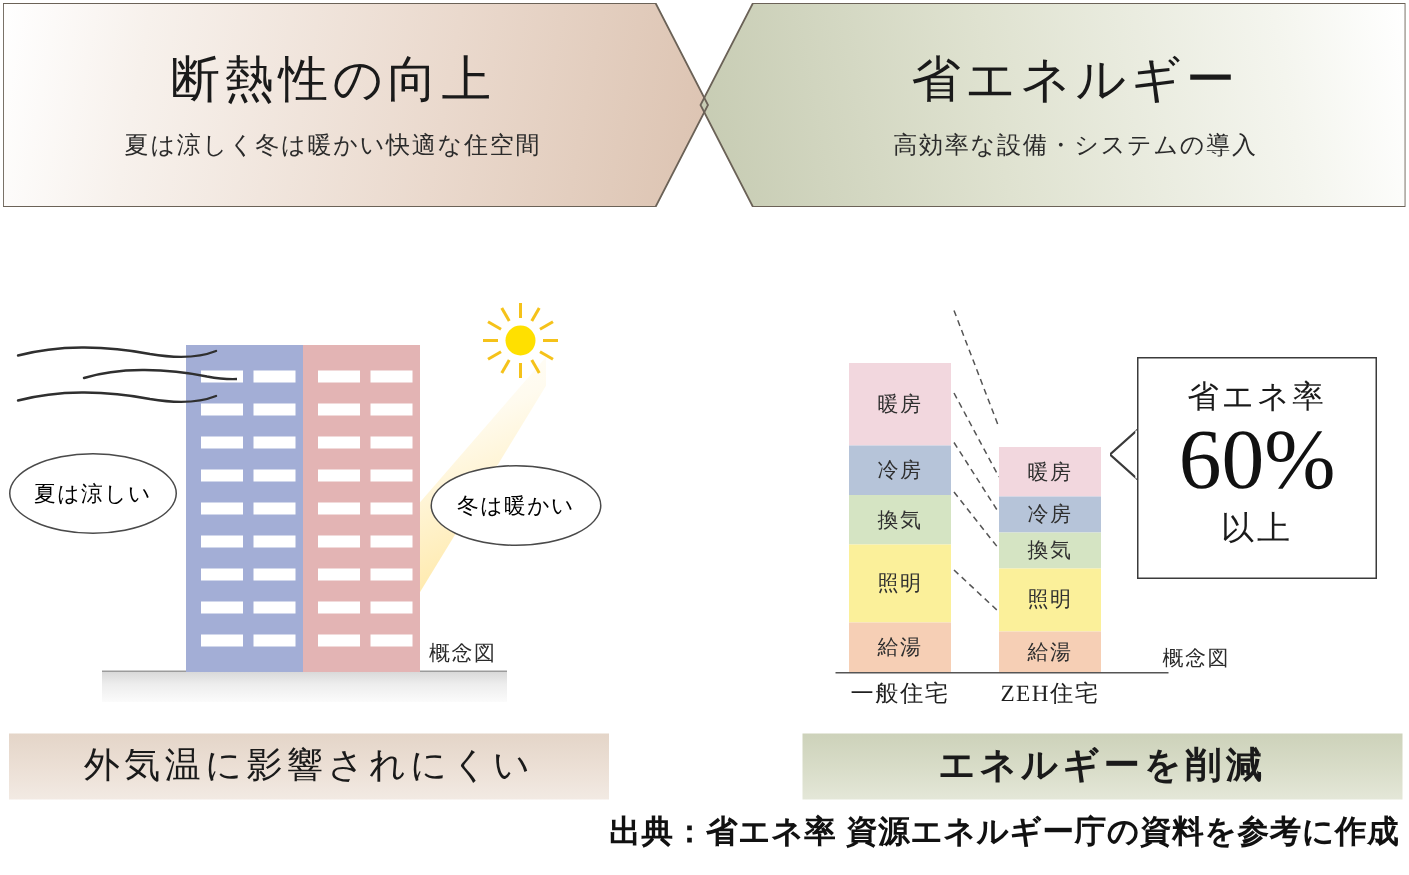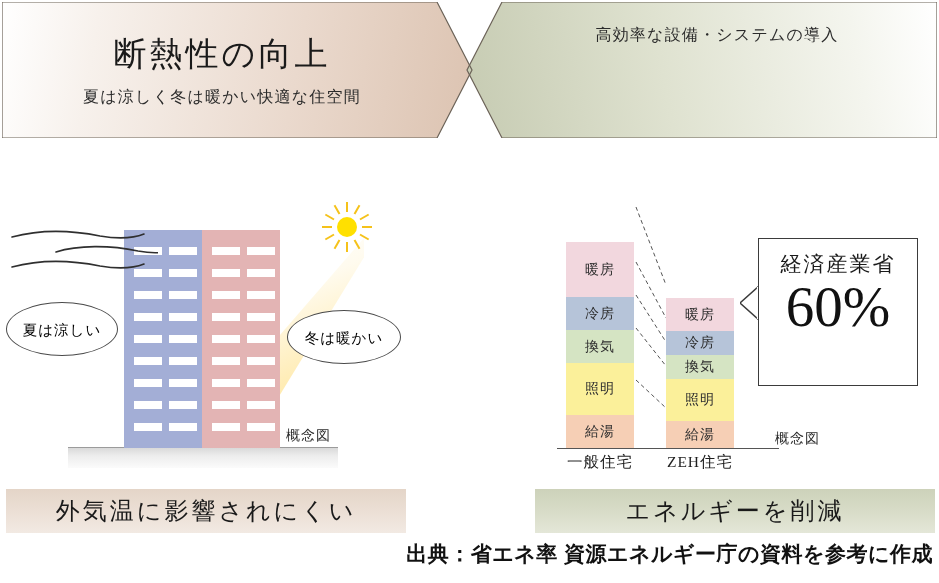--- a/index.html
+++ b/index.html
@@ -256,20 +256,21 @@
     letter-spacing: 3px;
     color: #1a1a1a;
   }
   .cap-left {
     left: 6px; width: 400px;
     background: linear-gradient(180deg, #e4d5c8 0%, #ece0d6 55%, #f2eae3 100%);
   }
   .cap-right {
     left: 535px; width: 400px;
     background: linear-gradient(180deg, #cdd2ba 0%, #d9ddc9 55%, #e4e7d8 100%);
+    font-weight: bold;
   }
   .source {
     position: absolute;
     left: 0; top: 540px;
     width: 933px;
     text-align: right;
     font-size: 21px;
     letter-spacing: 0.5px;
     color: #111111;
     font-family: "Liberation Sans", sans-serif;
@@ -283,20 +284,21 @@
 
   <div class="banner banner-left">
     <div class="banner-inner">
       <div class="banner-title">断熱性の向上</div>
       <div class="banner-sub">夏は涼しく冬は暖かい快適な住空間</div>
     </div>
   </div>
 
   <div class="banner banner-right">
     <div class="banner-inner">
+      <div class="banner-title">省エネルギー</div>
       <div class="banner-sub">高効率な設備・システムの導入</div>
     </div>
   </div>
 
   <svg class="banner-outline" viewBox="0 0 935 136" preserveAspectRatio="none">
     <polygon points="0,0 435,0 470,68 435,136 0,136" fill="none" stroke="#6b6257" stroke-width="1.2"></polygon>
     <polygon points="500,0 935,0 935,136 500,136 465,68" fill="none" stroke="#6b6257" stroke-width="1.2"></polygon>
   </svg>
 </div>
 
@@ -433,22 +435,23 @@
 
   <div class="cat-label cat-general">一般住宅</div>
   <div class="cat-label cat-zeh">ZEH住宅</div>
 
   <svg class="callout-tail" viewBox="0 0 19 34">
     <polygon points="19,0 0,17 19,34" fill="#ffffff" stroke="#3b3b3b" stroke-width="1.5" stroke-linejoin="miter"></polygon>
     <line x1="18" y1="1" x2="18" y2="33" stroke="#ffffff" stroke-width="2.2"></line>
   </svg>
 
   <div class="callout">
-    <div class="callout-top">経済産業省</div>
+    <div class="callout-top">省エネ率</div>
     <div class="callout-num">60%</div>
+    <div class="callout-bottom">以上</div>
   </div>
 
   <div class="note-right">概念図</div>
 </div>
 
 <div class="cap cap-left">外気温に影響されにくい</div>
 <div class="cap cap-right">エネルギーを削減</div>
 
 <div class="source">出典：省エネ率 資源エネルギー庁の資料を参考に作成</div>
 

